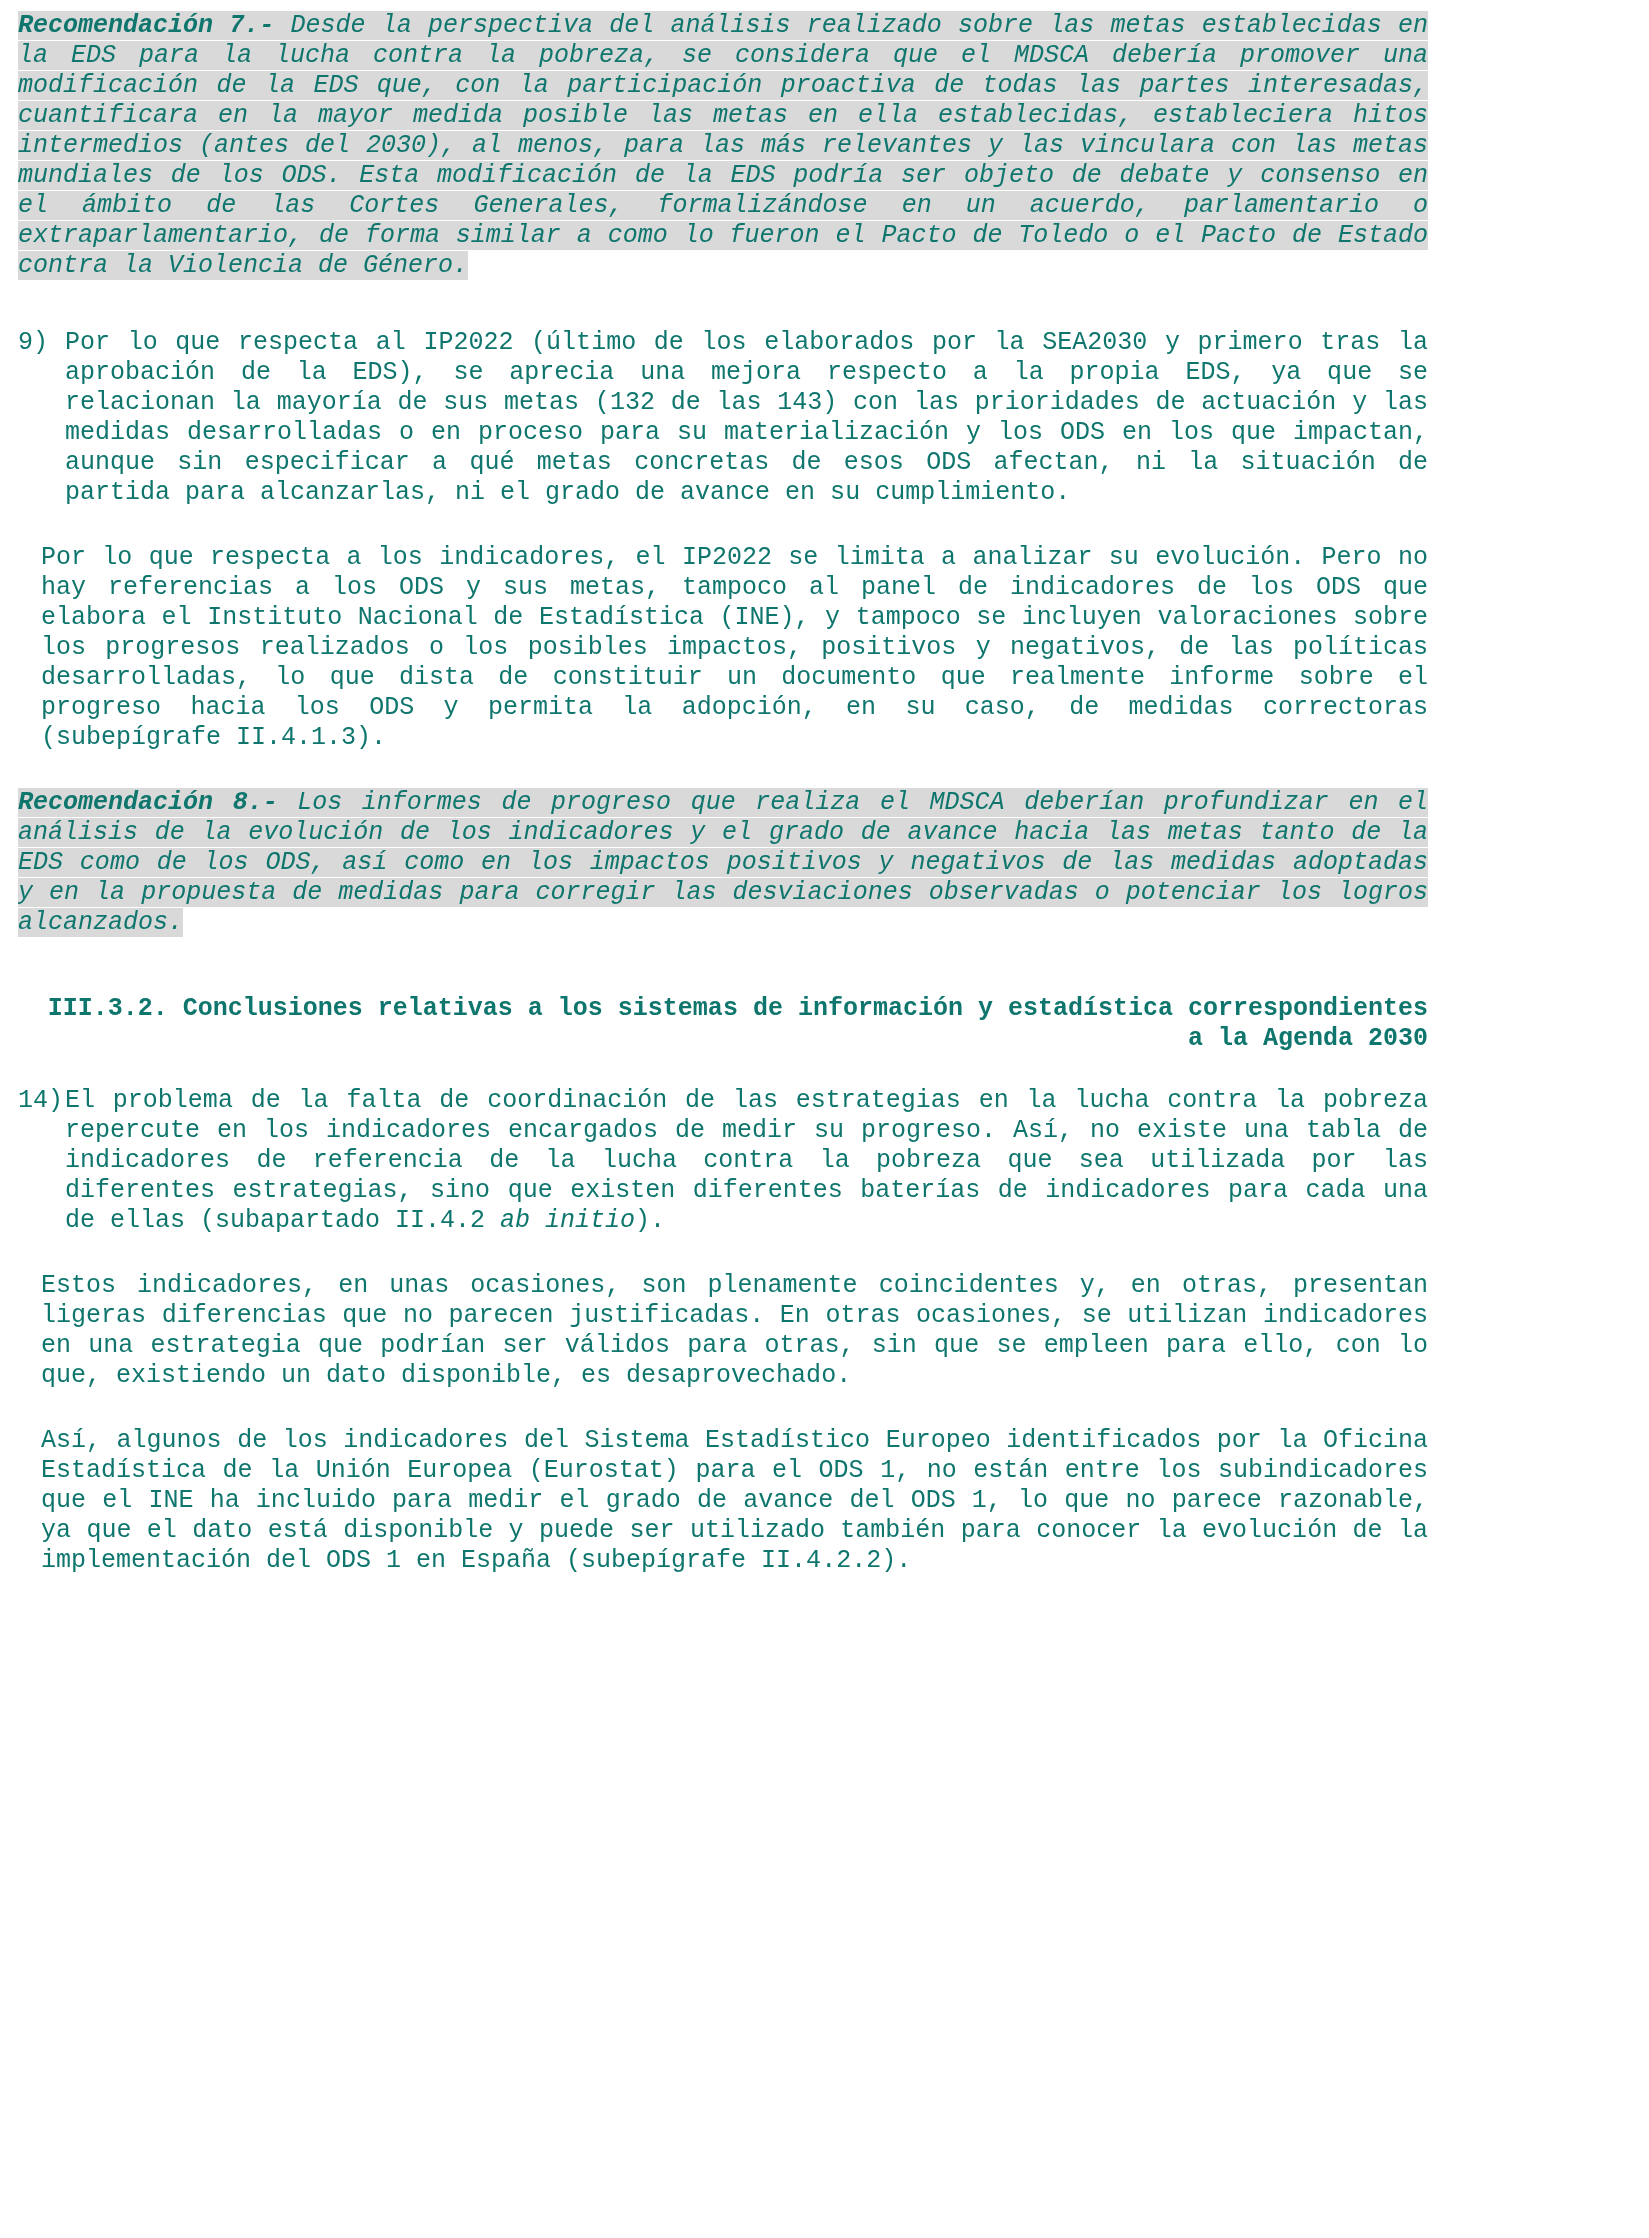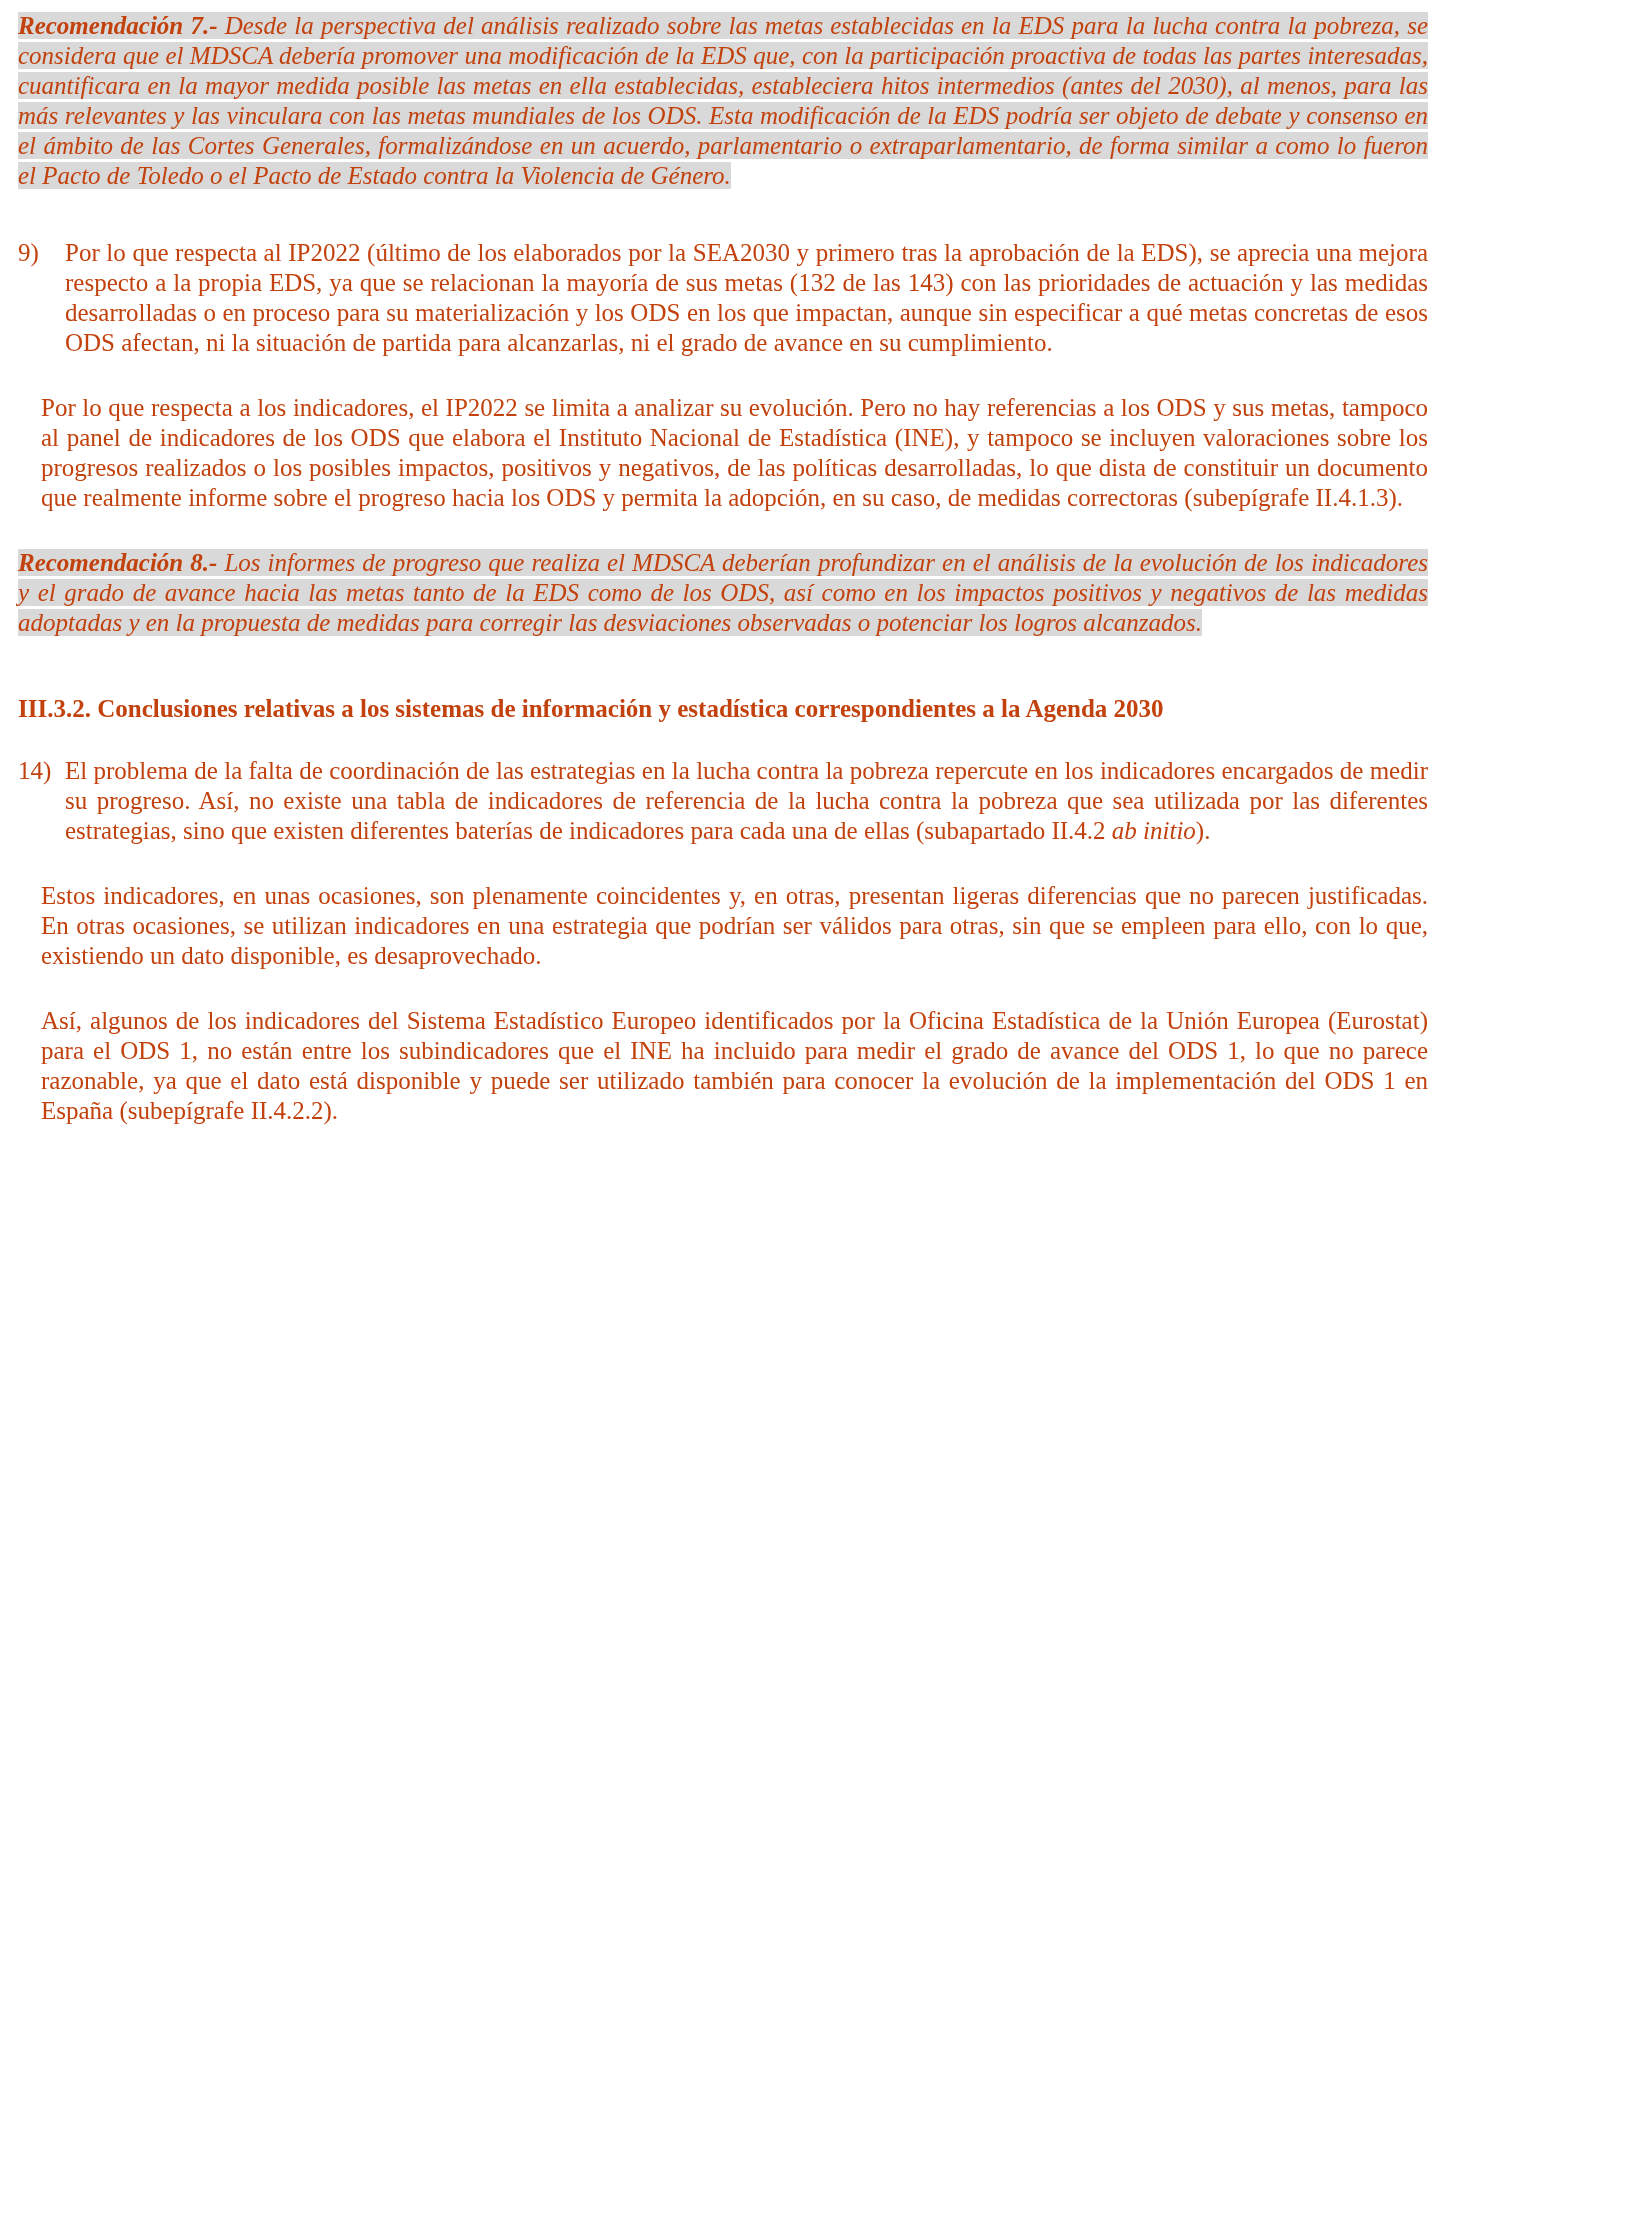--- a/index.html
+++ b/index.html
@@ -6,22 +6,22 @@
 
   html, body {
     background: #ffffff;
   }
 
   .page {
     position: relative;
     width: 1446px;
     height: 2239px;
     background: #ffffff;
-    color: #c2410c;
-    font-family: Liberation Serif, serif;
+    color: #0f766e;
+    font-family: Liberation Mono, monospace;
     font-size: 25px;
     line-height: 30px;
     padding: 11.3px 18px 0 18px;
     overflow: hidden;
   }
 
   
   .rec {
     font-style: italic;
     text-align: justify;
@@ -54,21 +54,21 @@
     text-align: justify;
   }
 
   .gap-para { margin-bottom: 35px; }
 
   .section-heading {
     font-weight: bold;
     font-size: 25px;
     line-height: 30px;
     margin: 56px 0 32px 0;
-    text-align: left;
+    text-align: right;
   }
 
   em { font-style: italic; }
 </style>
 </head>
 <body>
 
 <div class="page">
 
   <p class="rec rec-7"><span class="hl"><strong class="rec-label">Recomendación 7.- </strong><span>Desde la perspectiva del análisis realizado sobre las metas establecidas en la EDS para la lucha contra la pobreza, se considera que el MDSCA debería promover una modificación de la EDS que, con la participación proactiva de todas las partes interesadas, cuantificara en la mayor medida posible las metas en ella establecidas, estableciera hitos intermedios (antes del 2030), al menos, para las más relevantes y las vinculara con las metas mundiales de los ODS. Esta modificación de la EDS podría ser objeto de debate y consenso en el ámbito de las Cortes Generales, formalizándose en un acuerdo, parlamentario o extraparlamentario, de forma similar a como lo fueron el Pacto de Toledo o el Pacto de Estado contra la Violencia de Género.</span></span></p>

